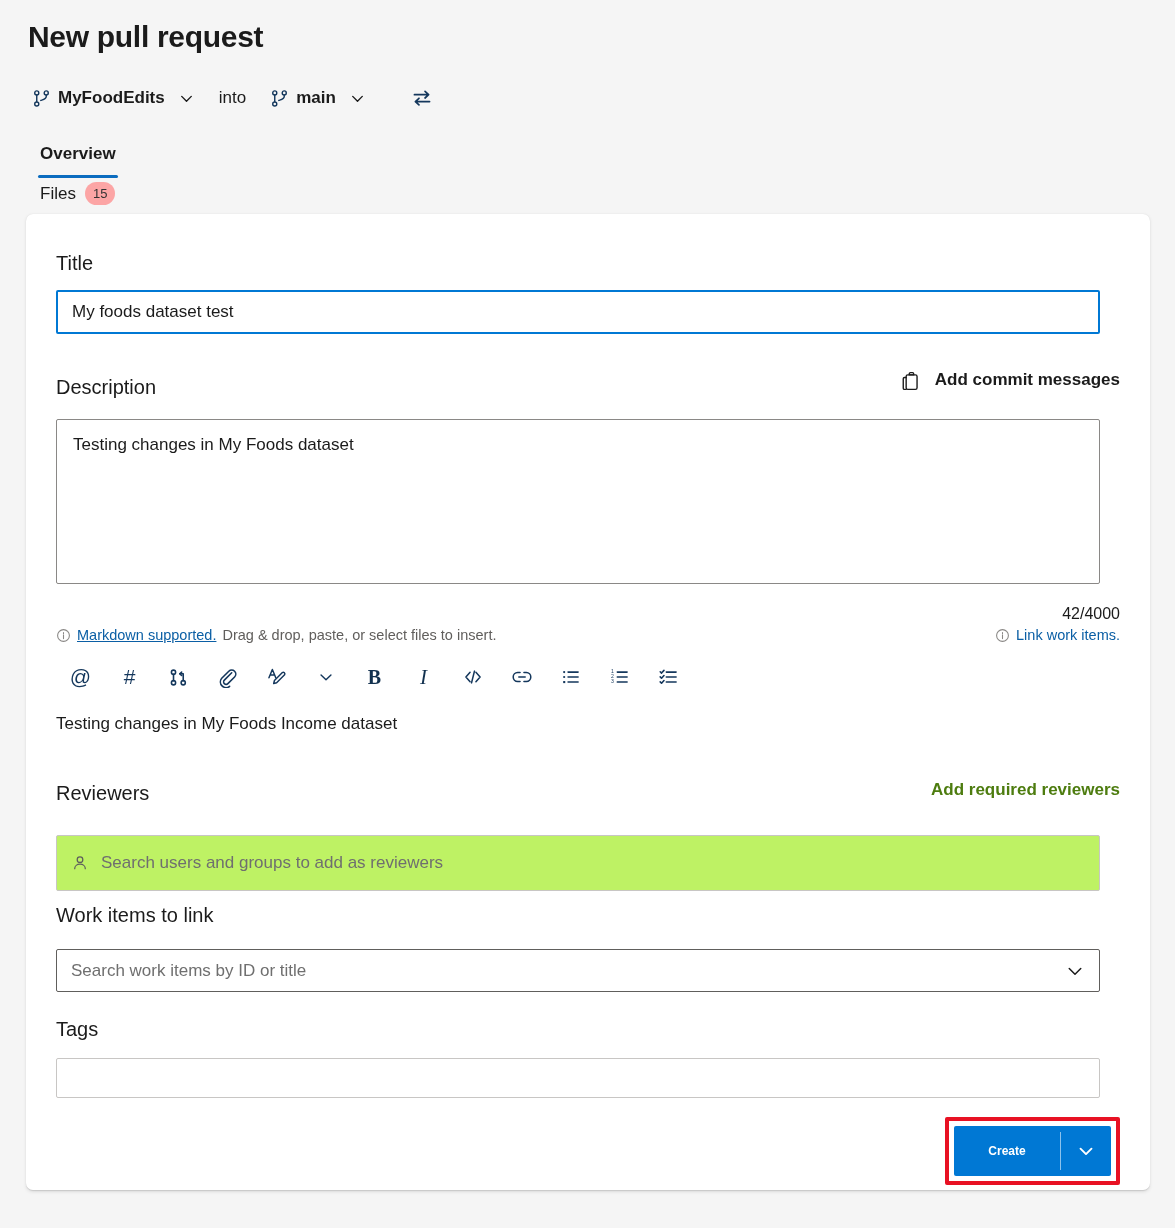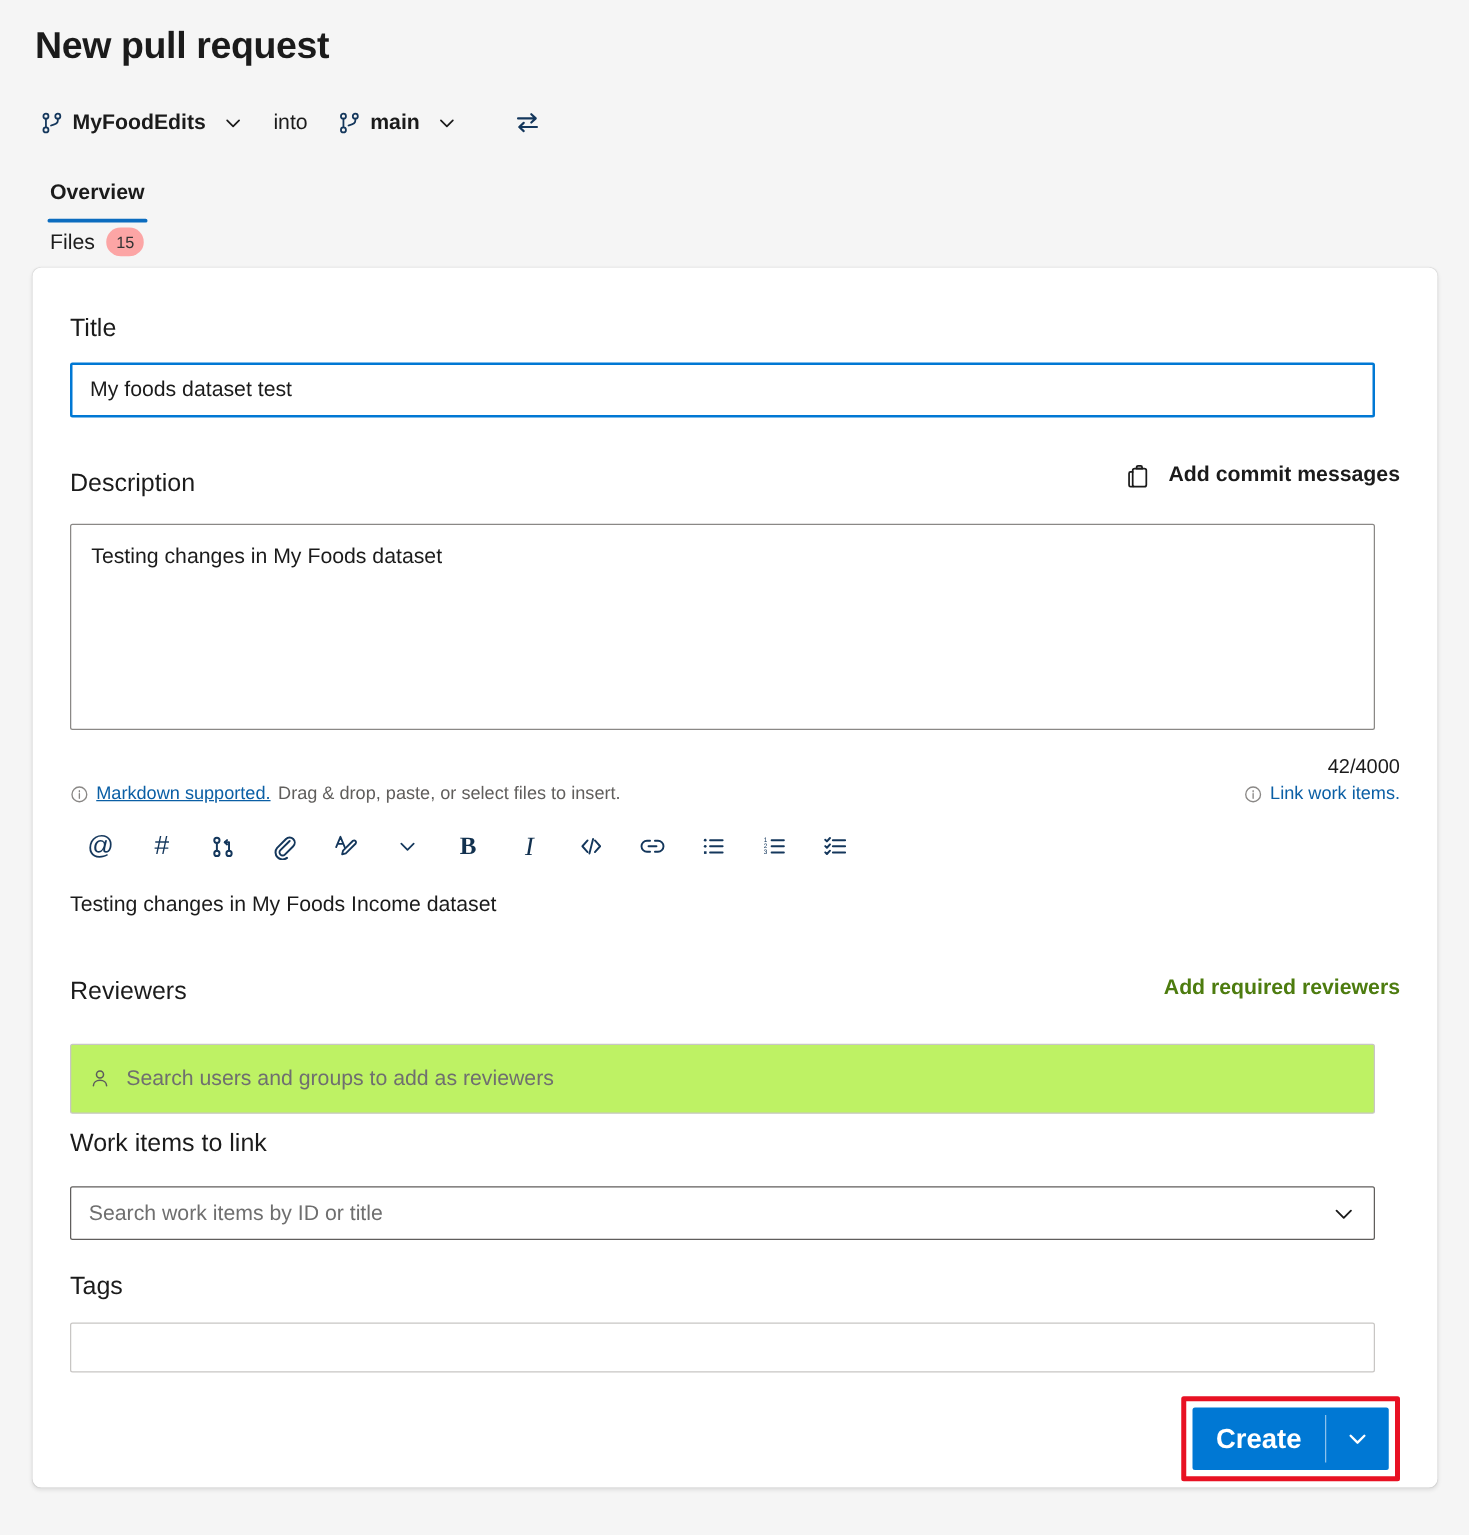--- a/index.html
+++ b/index.html
@@ -300,21 +300,21 @@
     background: #0078d4;
     border-radius: 2px;
     overflow: hidden;
   }
   .create-btn {
     width: 106px;
     display: flex;
     align-items: center;
     justify-content: center;
     color: #fff;
-    font-size: 22px;
+    font-size: 12px;
     font-weight: 600;
     cursor: pointer;
   }
   .create-split {
     width: 1px;
     background: rgba(255,255,255,0.55);
     margin: 6px 0;
   }
   .create-caret {
     width: 50px;

